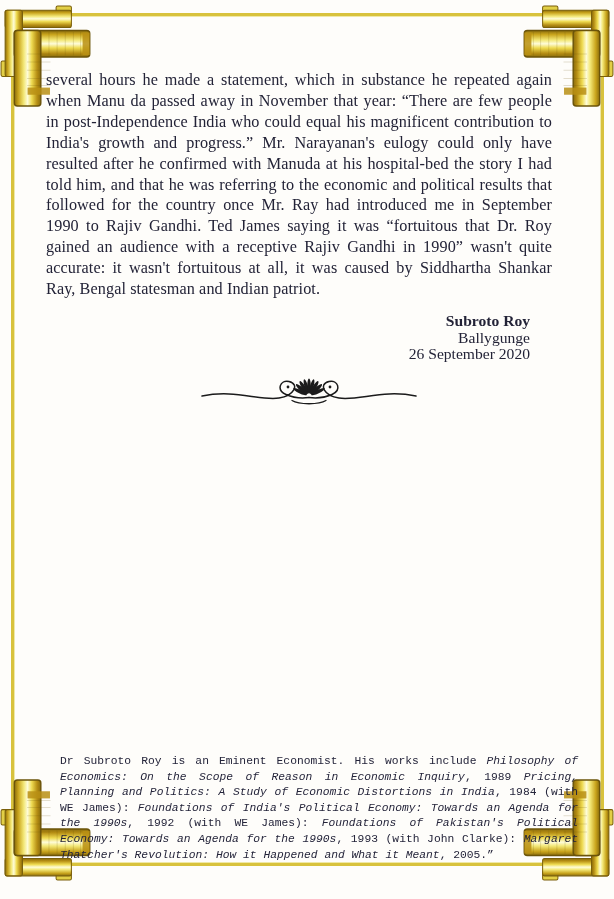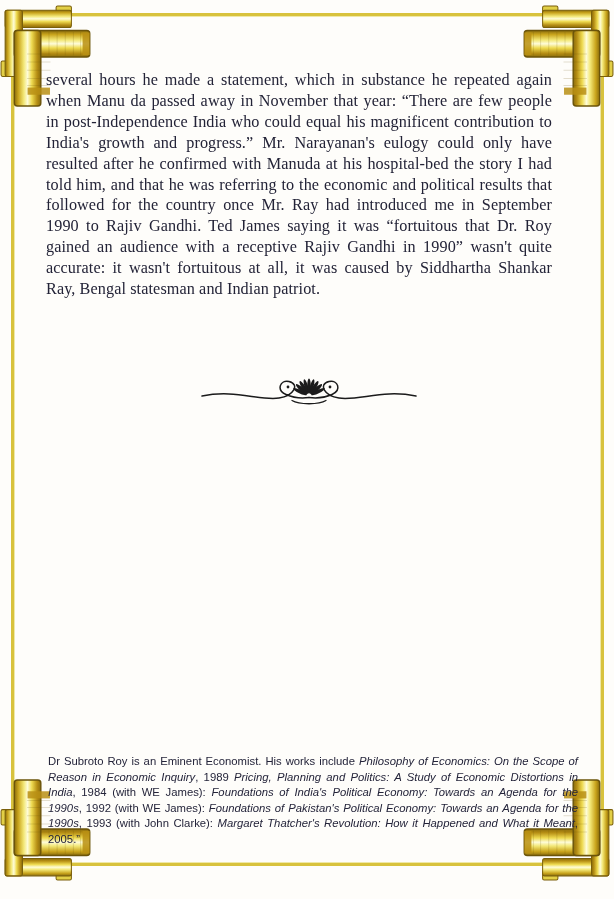--- a/index.html
+++ b/index.html
@@ -25,22 +25,22 @@
   .content{position:absolute;left:46px;right:62px;top:34px;margin-top:36px;}
   .body-par{
     margin:0;font-size:16.2px;line-height:20.9px;text-align:justify;
     letter-spacing:.1px;
   }
   .sig{margin-top:13px;margin-right:22px;text-align:right;
        font-size:15.6px;line-height:16.6px;}
   .sig-name{font-weight:bold;}
   .flourish{position:absolute;left:199px;top:371px;width:220px;height:44px;}
   .footnote{
-    position:absolute;left:48px;right:36px;top:754px;margin:0;
-    font-family:Liberation Sans, sans-serif;
+    position:absolute;left:60px;right:36px;top:754px;margin:0;
+    font-family:Liberation Mono, monospace;
     font-size:11.3px;line-height:15.6px;text-align:justify;color:#24243a;
   }
   .pageno{
     position:absolute;left:0;right:0;top:871px;text-align:center;
     font-size:13.5px;color:#2c2c3c;letter-spacing:.5px;
   }
 </style>
 </head>
 <body>
 
@@ -91,20 +91,25 @@
     </svg>
   <svg class="corner bl" viewBox="0 0 104 104">
       <use href="#cornerSym"></use>
     </svg>
   <svg class="corner br" viewBox="0 0 104 104">
       <use href="#cornerSym"></use>
     </svg>
 
   <div class="content">
     <p class="body-par">several hours he made a statement, which in substance he repeated again when Manu da passed away in November that year: “There are few people in post-Independence India who could equal his magnificent contribution to India's growth and progress.” Mr. Narayanan's eulogy could only have resulted after he confirmed with Manuda at his hospital-bed the story I had told him, and that he was referring to the economic and political results that followed for the country once Mr. Ray had introduced me in September 1990 to Rajiv Gandhi. Ted James saying it was “fortuitous that Dr. Roy gained an audience with a receptive Rajiv Gandhi in 1990” wasn't quite accurate: it wasn't fortuitous at all, it was caused by Siddhartha Shankar Ray, Bengal statesman and Indian patriot.</p>
+    <div class="sig">
+      <div class="sig-name">Subroto Roy</div>
+      <div>Ballygunge</div>
+      <div>26 September 2020</div>
+    </div>
   </div>
 
   <svg class="flourish" viewBox="0 0 220 44">
     <g fill="none" stroke="#1b1b1b" stroke-linecap="round">
       <path id="flh" stroke-width="1.5" d="M3,25 C36,18 60,30 80,27 C95,25 101,13 90,10.5 C81,8.6 77,19 87,23.5 C95,27 103,27.5 110,26.5"></path>
       <use href="#flh" transform="translate(220,0) scale(-1,1)"></use>
       <path d="M93,29.5 C100,33.8 120,33.8 127,29.5" stroke-width="1.3"></path>
     </g>
     <g fill="#1b1b1b">
       <ellipse cx="110" cy="15" rx="1.8" ry="7.5" transform="rotate(-64 110 25)"></ellipse>

